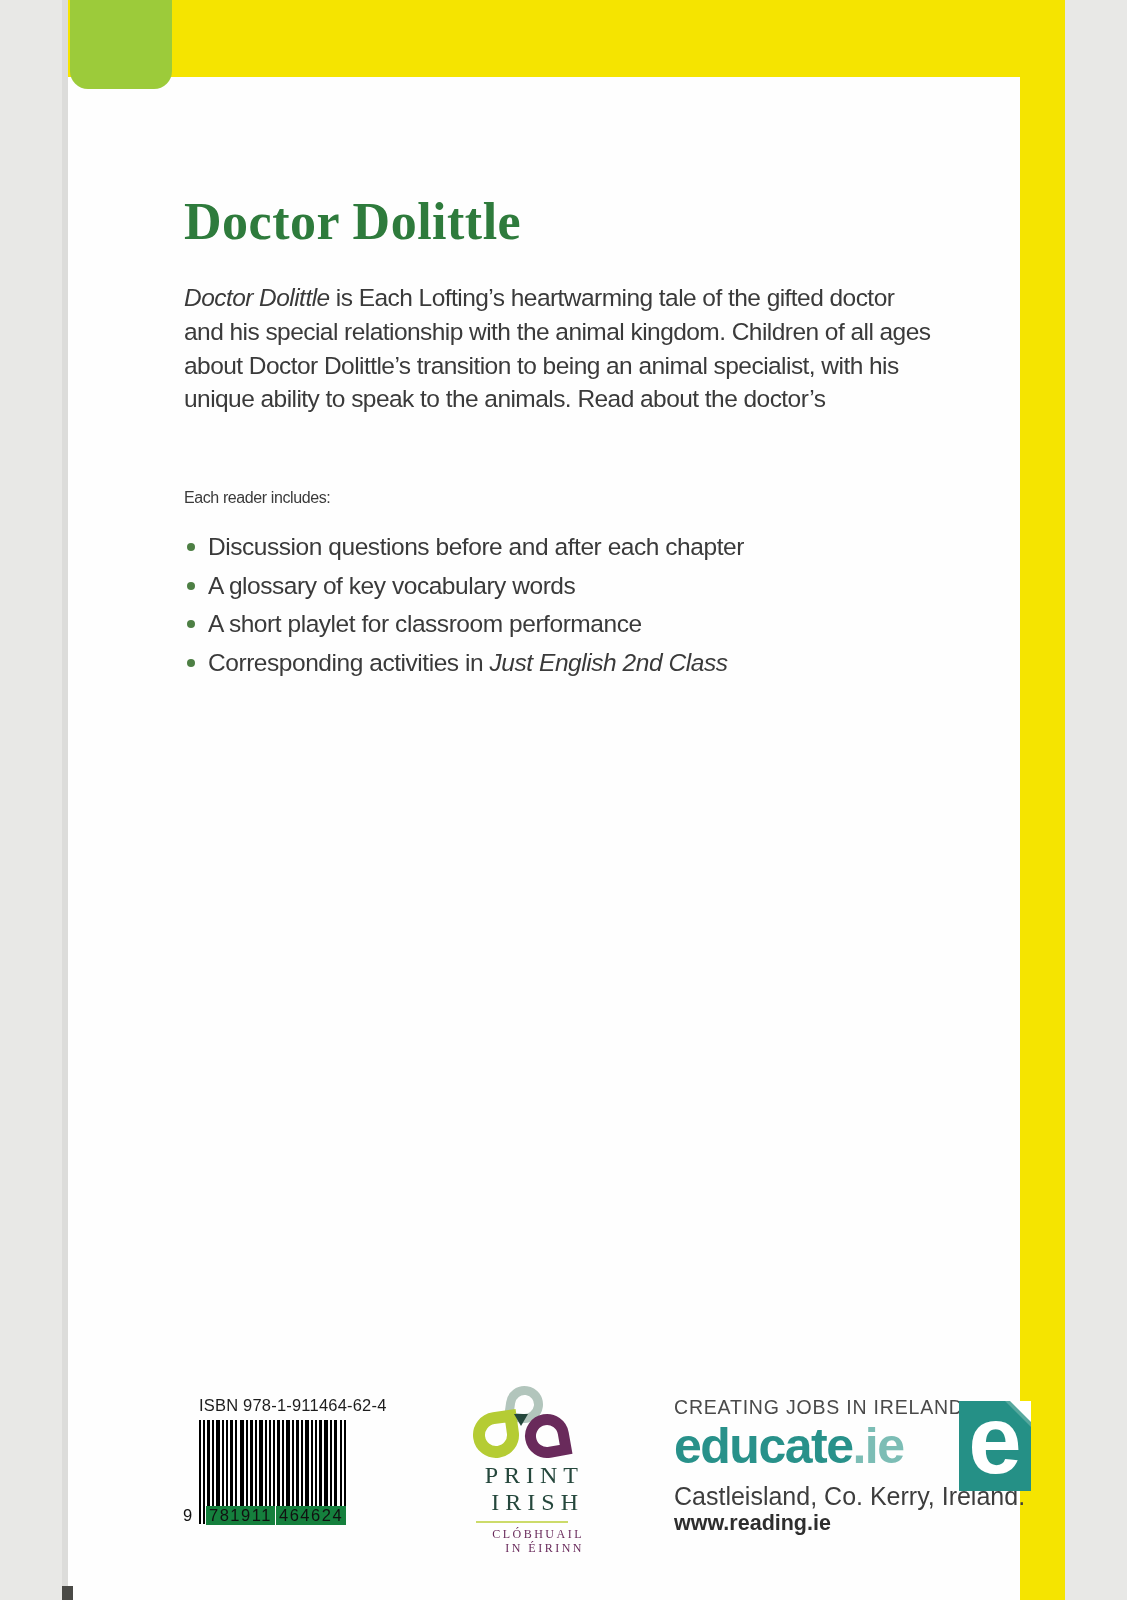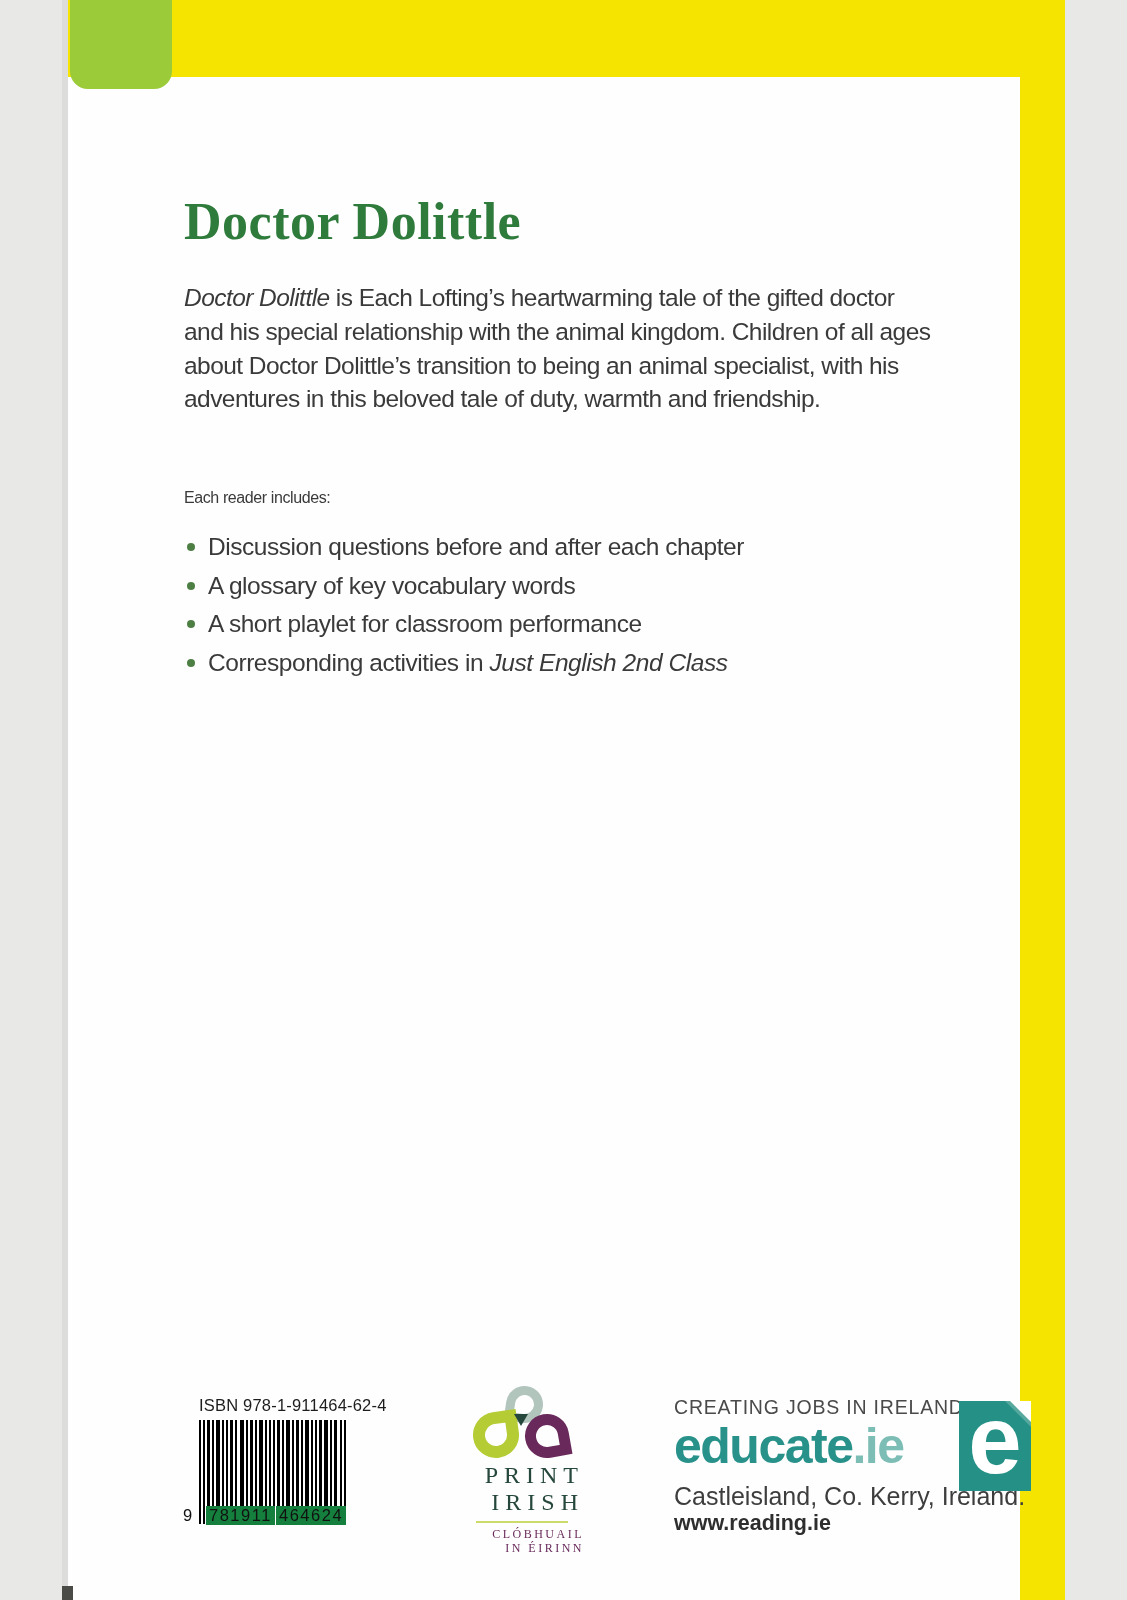--- a/index.html
+++ b/index.html
@@ -100,21 +100,21 @@
   <div class="green-tab"></div>
   <div class="scan-edge"></div>
   <div class="scan-chip"></div>
 
   <h1 class="title">Doctor Dolittle</h1>
 
   <div class="blurb">
     <div class="blurb-line"><i>Doctor Dolittle</i><span> is Each Lofting’s heartwarming tale of the gifted doctor</span></div>
     <div class="blurb-line">and his special relationship with the animal kingdom. Children of all ages</div>
     <div class="blurb-line">about Doctor Dolittle’s transition to being an animal specialist, with his</div>
-    <div class="blurb-line">adventures in this beloved tale of duty, warmth and friendship.</div>
+    <div class="blurb-line">unique ability to speak to the animals. Read about the doctor’s</div>
   </div>
 
   <div class="includes">Each reader includes:</div>
 
   <ul class="bullets">
     <li><span>Discussion questions before and after each chapter</span><i></i></li>
     <li><span>A glossary of key vocabulary words</span><i></i></li>
     <li><span>A short playlet for classroom performance</span><i></i></li>
     <li><span>Corresponding activities in </span><i>Just English 2nd Class</i></li>
   </ul>

